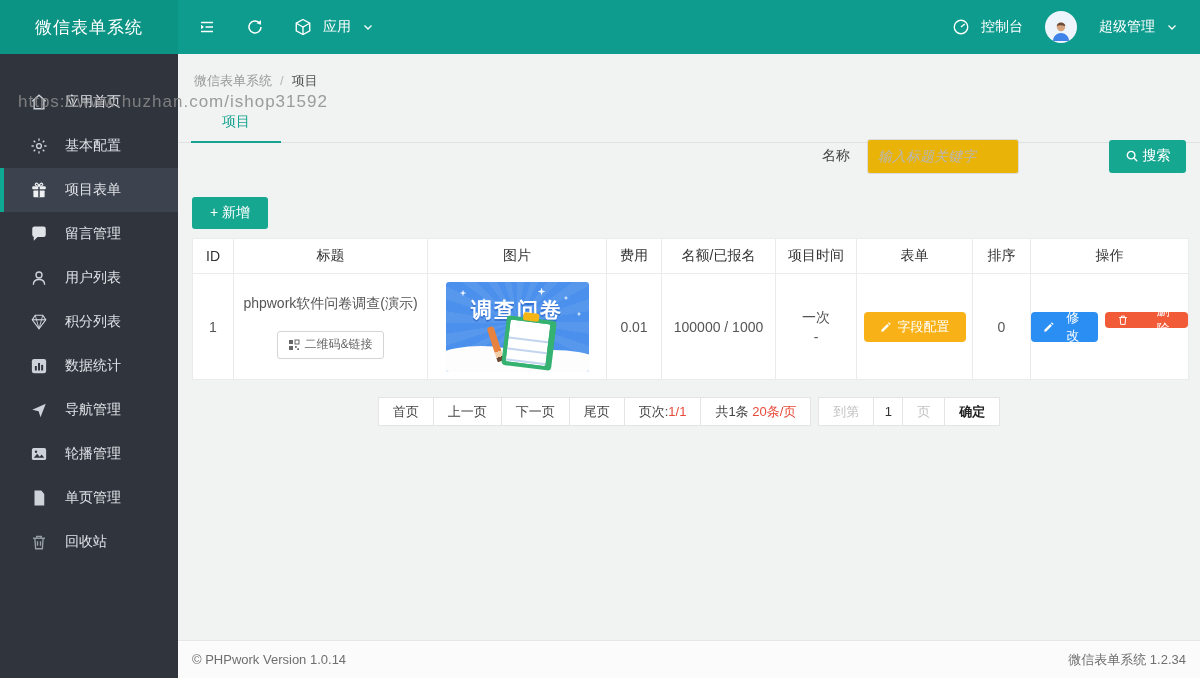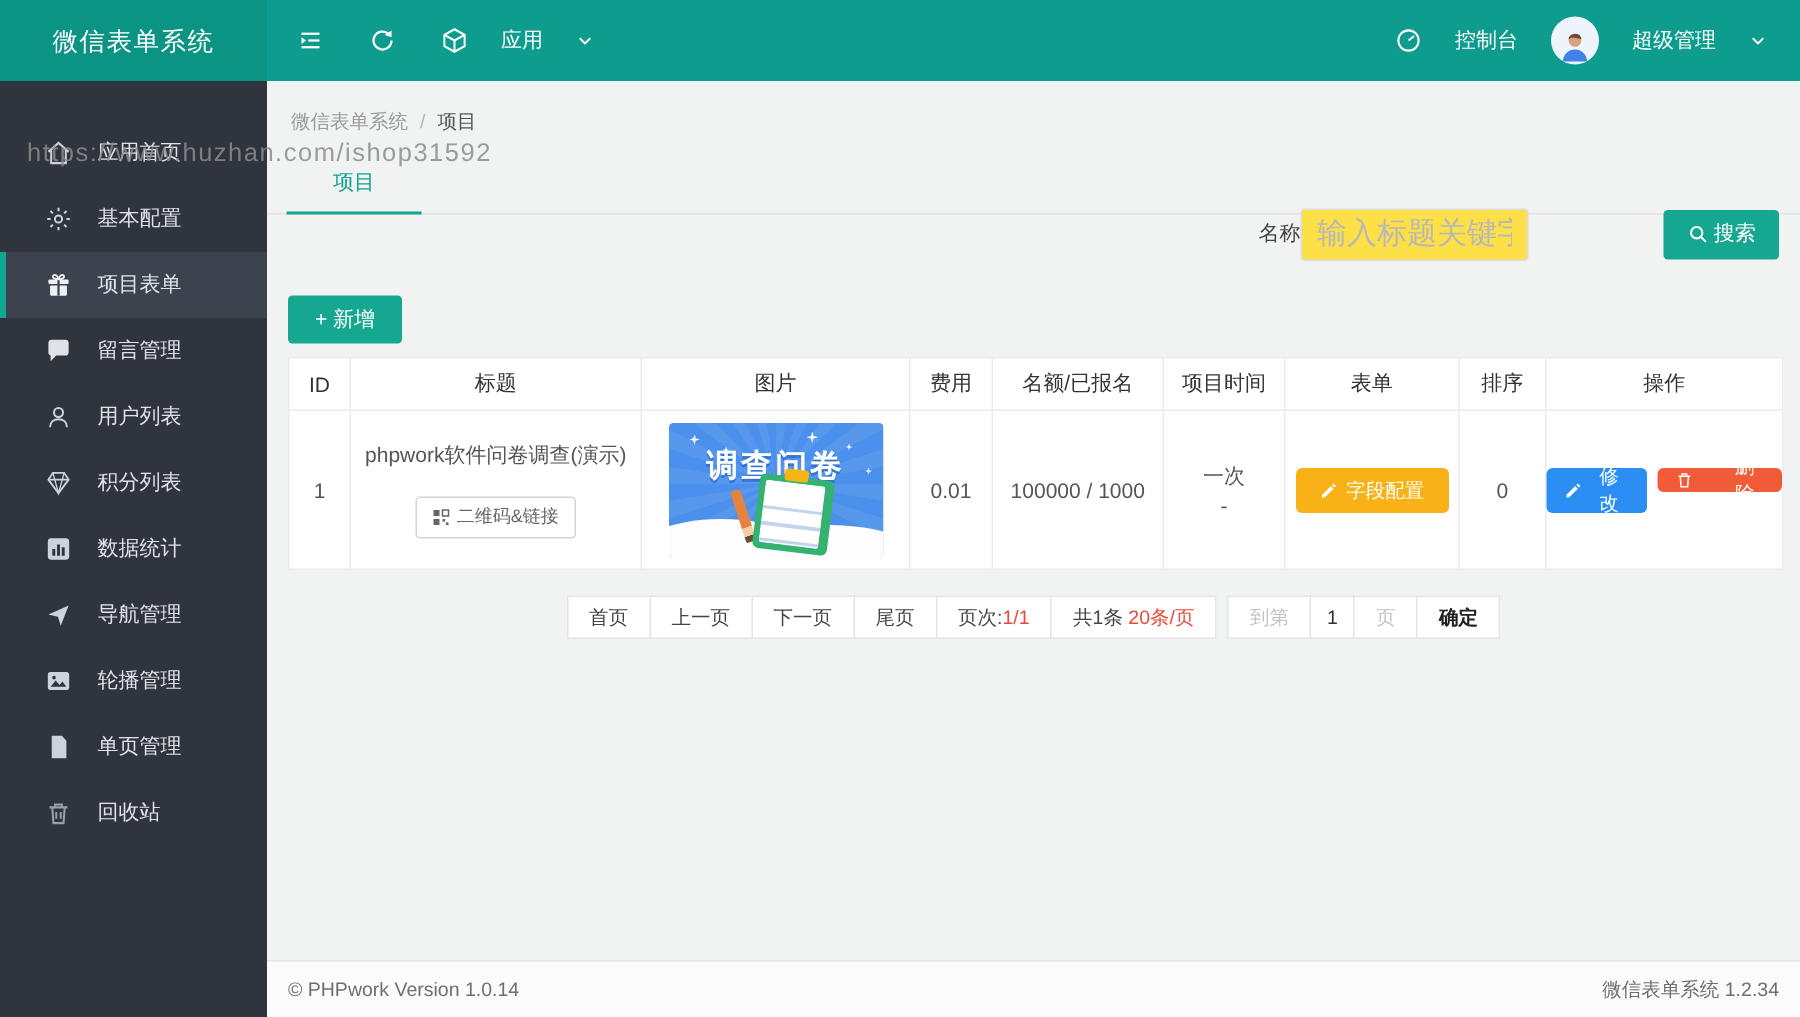--- a/index.html
+++ b/index.html
@@ -9,21 +9,21 @@
     font-family: "Liberation Sans", "DejaVu Sans", sans-serif;
     overflow: hidden;
     background: #f1f2f2;
     color: #333;
   }
   
   .topbar { position:absolute; top:0; left:0; right:0; height:54px; background:#0d9c8d; display:flex; align-items:stretch; color:#fff; z-index:10; }
   .logo { width:178px; background:#0b9384; display:flex; align-items:center; justify-content:center; font-size:17px; letter-spacing:1px; }
   .topbar-left { display:flex; align-items:center; gap:30px; padding-left:20px; }
   .topbar-right { margin-left:auto; display:flex; align-items:center; gap:22px; padding-right:22px; }
-  .tb-item { display:flex; align-items:center; gap:22px; font-size:14px; cursor:pointer; }
+  .tb-item { display:flex; align-items:center; gap:11px; font-size:14px; cursor:pointer; }
   .tb-icon { display:inline-flex; width:18px; height:18px; }
   .tb-icon svg { width:100%; height:100%; }
   .avatar { width:32px; height:32px; border-radius:50%; background:#eef4fb; display:flex; align-items:flex-end; justify-content:center; overflow:hidden; }
   .avatar svg { width:24px; height:24px; }
   
   .sidebar { position:absolute; top:54px; left:0; width:178px; bottom:0; background:#2f343d; z-index:5; padding-top:26px; }
   .side-item { height:44px; display:flex; align-items:center; padding-left:26px; color:#dfe2e6; font-size:14px; cursor:pointer; border-left:4px solid transparent; }
   .side-item.active { background:#3d434e; border-left:4px solid #0fa892; }
   .side-icon { width:18px; height:18px; display:inline-flex; flex:none; }
   .side-icon svg { width:100%; height:100%; }
@@ -31,22 +31,22 @@
   
   .watermark { position:absolute; left:18px; top:92px; z-index:60; font-family:Liberation Sans, sans-serif; font-size:17px; color:rgba(140,140,140,0.85); letter-spacing:1px; pointer-events:none; }
   
   .main { position:absolute; left:178px; top:54px; right:0; bottom:0; background:#f1f2f2; }
   .breadcrumb { padding:18px 0 0 16px; font-size:13px; color:#9a9a9a; }
   .breadcrumb .crumb-current { color:#555; }
   .breadcrumb .crumb-sep { margin:0 8px; color:#b5b5b5; }
   .tabbar { margin-top:16px; border-bottom:1px solid #e1e1e1; padding-left:13px; height:37px; }
   .tab { display:inline-block; height:37px; line-height:30px; padding:0 31px; color:#16a390; font-size:14px; border-bottom:2px solid #16a390; cursor:pointer; }
   .search-row { position:absolute; top:84px; right:14px; display:flex; align-items:center; height:36px; }
-  .search-label { font-size:14px; color:#444; margin-right:0; }
-  .search-input { width:152px; height:35px; border:1px solid #dcdcdc; border-radius:3px; background:#fde047; padding:0 10px; font-size:20px; color:#333; outline:none; font-family:inherit; }
+  .search-label { font-size:14px; color:#444; margin-right:17px; }
+  .search-input { width:152px; height:35px; border:1px solid #dcdcdc; border-radius:3px; background:#eab308; padding:0 10px; font-size:14px; color:#333; outline:none; font-family:inherit;font-style:italic; }
   .search-input::placeholder { color:#b8b8b8; }
   .search-btn { margin-left:90px; width:77px; height:33px; background:#16a791; border:none; border-radius:3px; color:#fff; font-size:14px; display:flex; align-items:center; justify-content:center; gap:4px; cursor:pointer; font-family:inherit; }
   .search-btn svg { width:14px; height:14px; }
   .add-btn { position:absolute; top:143px; left:14px; width:76px; height:32px; background:#16a791; border:none; border-radius:3px; color:#fff; font-size:14px; cursor:pointer; font-family:inherit; }
   
   .data-table { position:absolute; top:184px; left:14px; width:996px; border-collapse:collapse; background:#fff; table-layout:fixed; }
   .data-table th, .data-table td { border:1px solid #ebebeb; text-align:center; vertical-align:middle; font-weight:normal; }
   .data-table th { height:35px; font-size:14px; color:#333; background:#fff; }
   .data-table td { height:106px; font-size:14px; color:#555; }
   .col-id{width:41px}.col-title{width:194px}.col-img{width:179px}.col-fee{width:55px}

